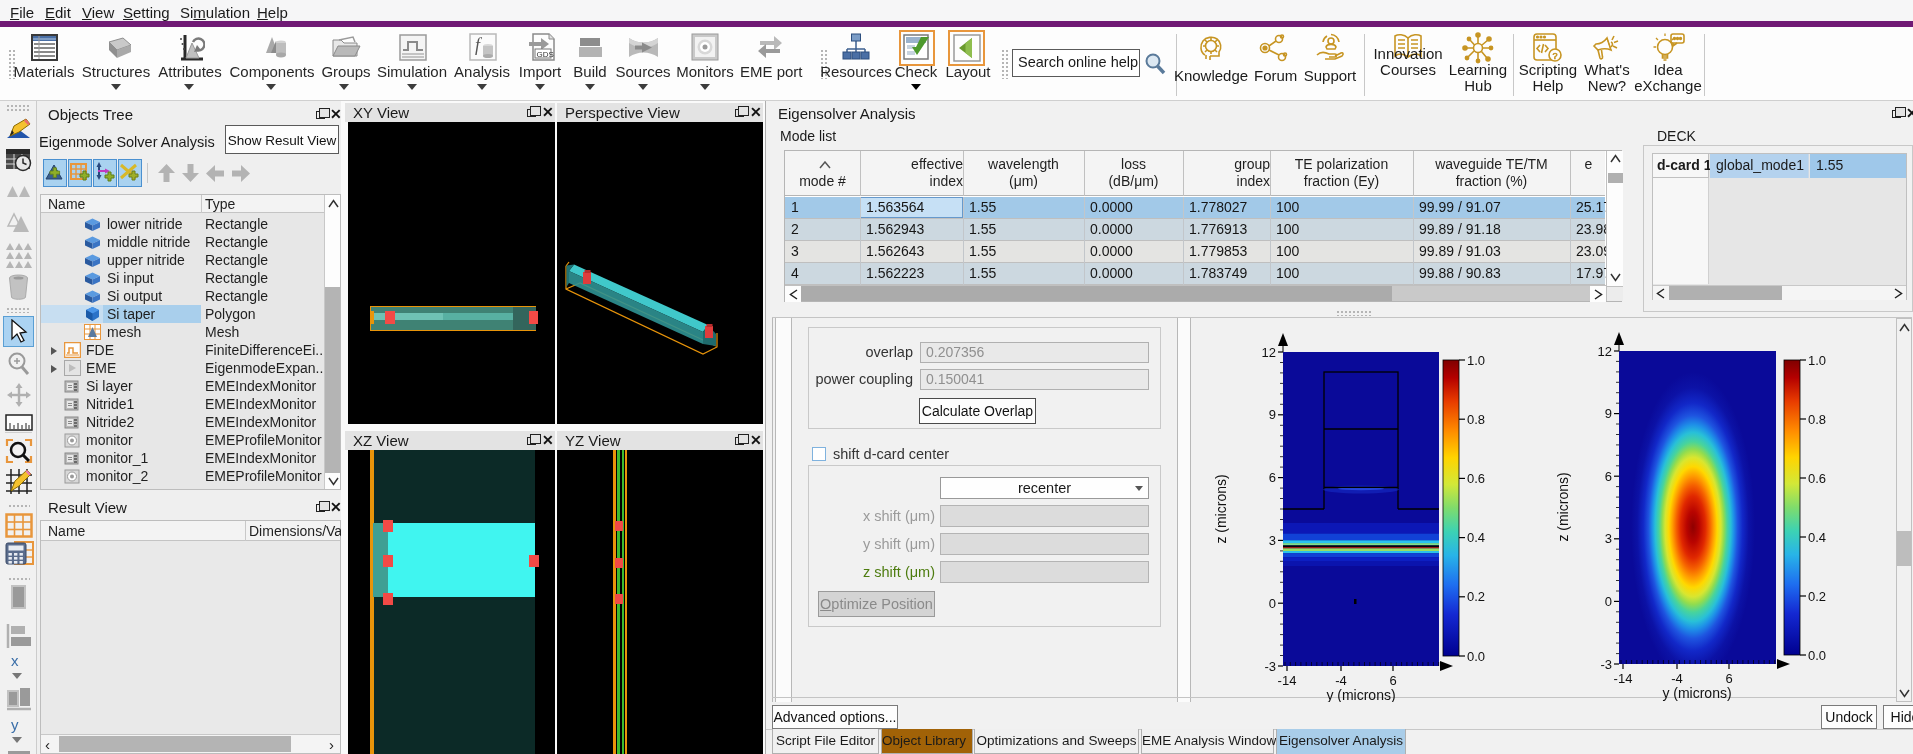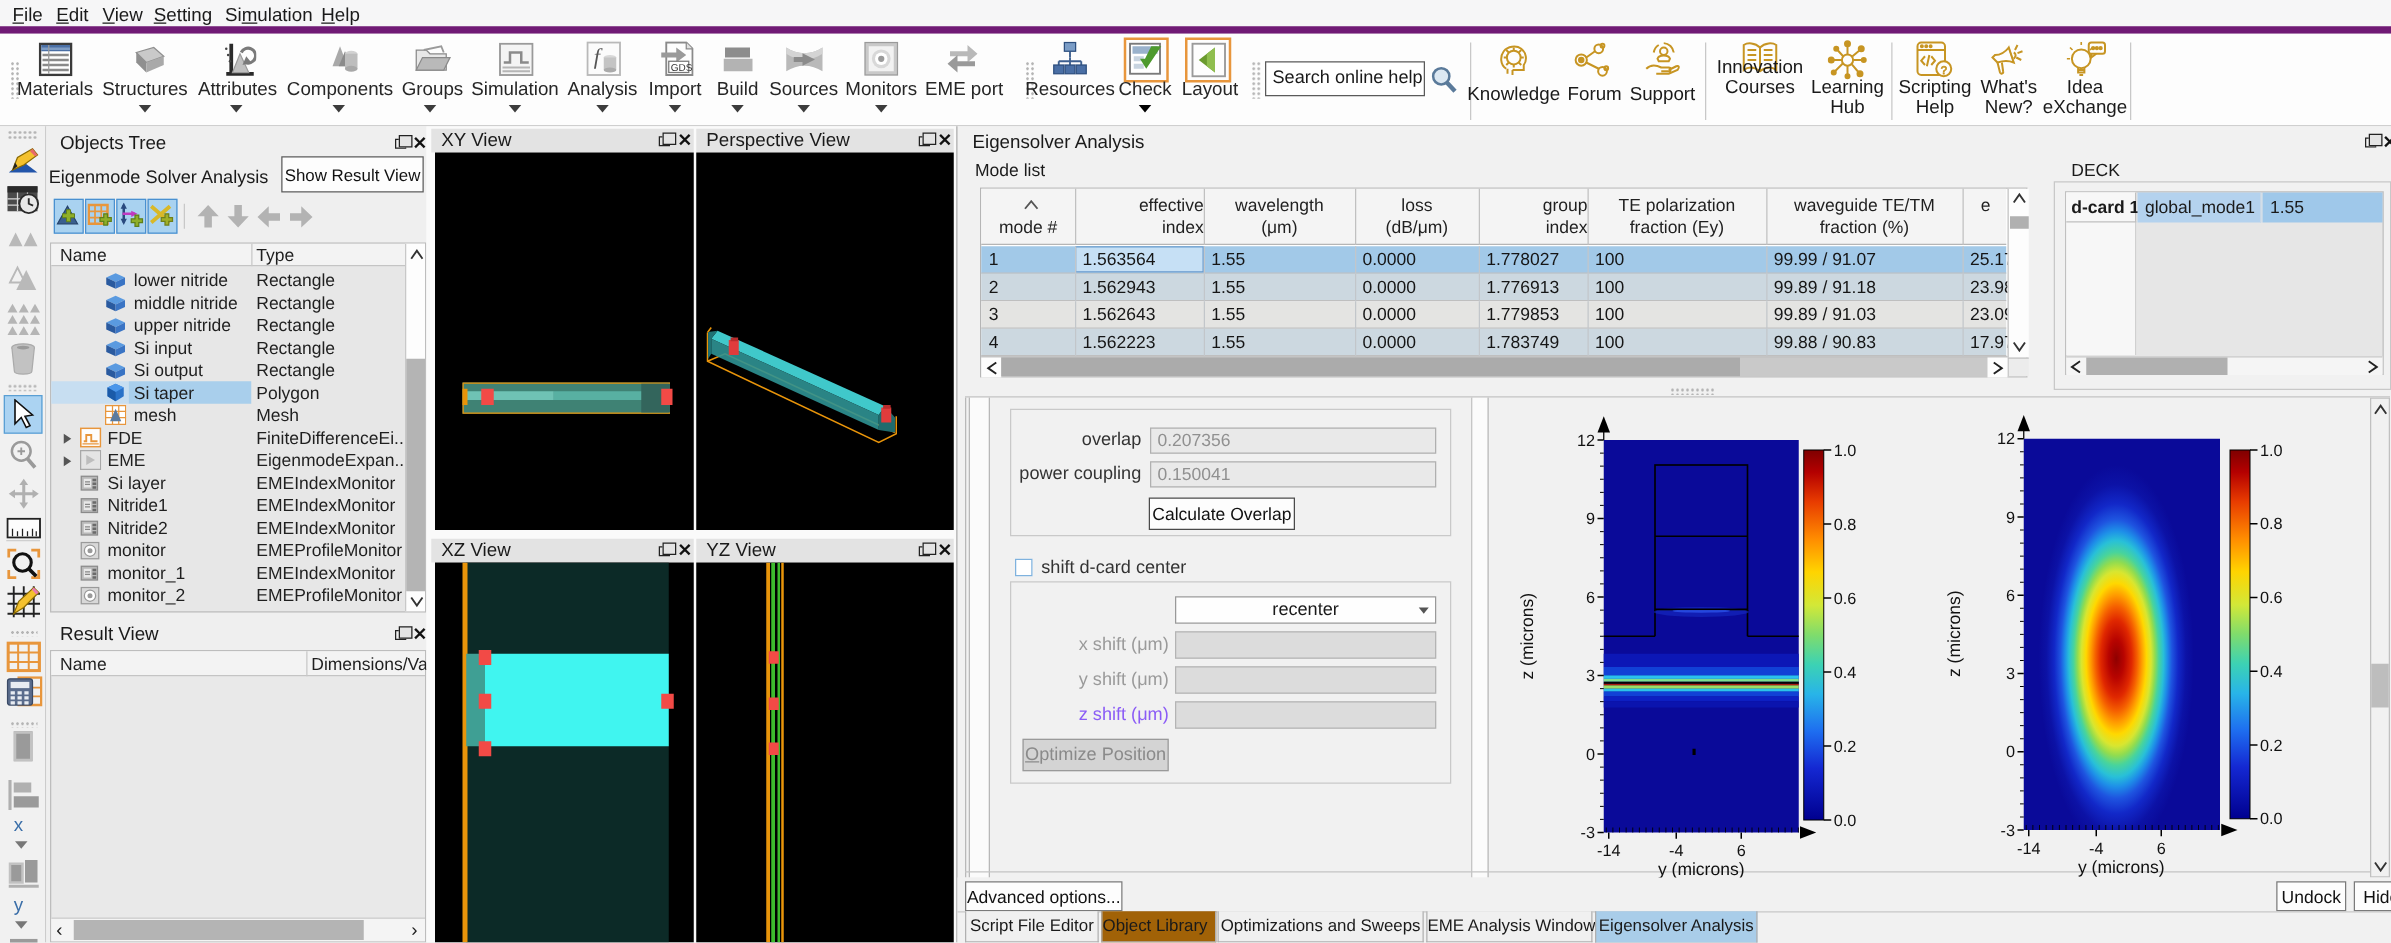--- a/index.html
+++ b/index.html
@@ -943,21 +943,21 @@
   <div class="btn" style="left:153px;top:297px;width:117px;height:26px;font-size:14px;padding-top:4px;border-color:#4a4a4a;white-space:nowrap">Calculate Overlap</div>
   <div class="a" style="left:46px;top:346px;width:14px;height:14px;background:#fff;border:1px solid #7fb2de"></div>
   <div class="a" style="left:67px;top:345px;font-size:14.5px;color:#333">shift d-card center</div>
   <div class="a" style="left:42px;top:364px;width:353px;height:162px;border:1px solid #c9c9c9"></div>
   <div class="a" style="left:174px;top:376px;width:209px;height:22px;background:#fefefe;border:1px solid #999;font-size:14.5px;text-align:center;padding-top:2px">recenter</div>
   <div class="dd a" style="left:369px;top:385px;border-top-color:#555;border-left-width:4px;border-right-width:4px;border-top-width:5px"></div>
   <div class="a" style="left:79px;top:407px;width:90px;text-align:right;font-size:14.5px;color:#9a9a9a">x shift (μm)</div>
   <div class="a" style="left:174px;top:404px;width:209px;height:22px;background:#dcdcdc;border:1px solid #b4b4b4"></div>
   <div class="a" style="left:79px;top:435px;width:90px;text-align:right;font-size:14.5px;color:#9a9a9a">y shift (μm)</div>
   <div class="a" style="left:174px;top:432px;width:209px;height:22px;background:#dcdcdc;border:1px solid #b4b4b4"></div>
-  <div class="a" style="left:79px;top:463px;width:90px;text-align:right;font-size:14.5px;color:#8b5cf6">z shift (μm)</div>
+  <div class="a" style="left:79px;top:463px;width:90px;text-align:right;font-size:14.5px;color:#4d7c0f">z shift (μm)</div>
   <div class="a" style="left:174px;top:460px;width:209px;height:22px;background:#dcdcdc;border:1px solid #b4b4b4"></div>
   <div class="a" style="left:52px;top:490px;width:117px;height:26px;background:#d4d4d4;border:1px solid #9a9a9a;font-size:14.5px;color:#8a8a8a;text-align:center;padding-top:4px"><u>O</u>ptimize Position</div>
 
   <div class="a" style="left:1130px;top:217px;width:16px;height:384px;background:#f1f1f1;border:1px solid #c0c0c0">
     <svg class="a" style="left:2px;top:4px" width="11" height="9">
           <polyline points="1,8 5.5,1.5 10,8" fill="none" stroke="#333" stroke-width="1.5"></polyline>
         </svg>
     <div class="a" style="left:0px;top:212px;width:14px;height:35px;background:#bdbdbd"></div>
     <svg class="a" style="left:2px;top:370px" width="11" height="9">
           <polyline points="1,1 5.5,7.5 10,1" fill="none" stroke="#333" stroke-width="1.5"></polyline>

